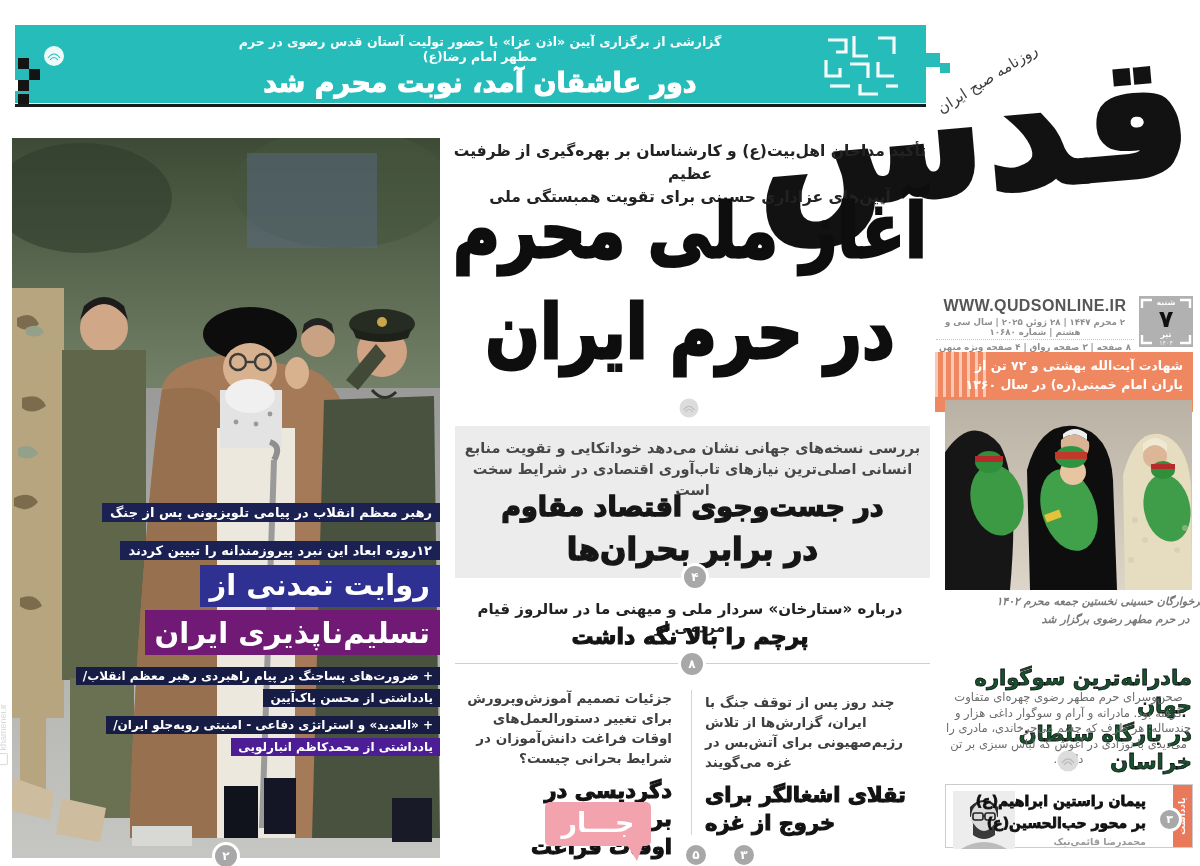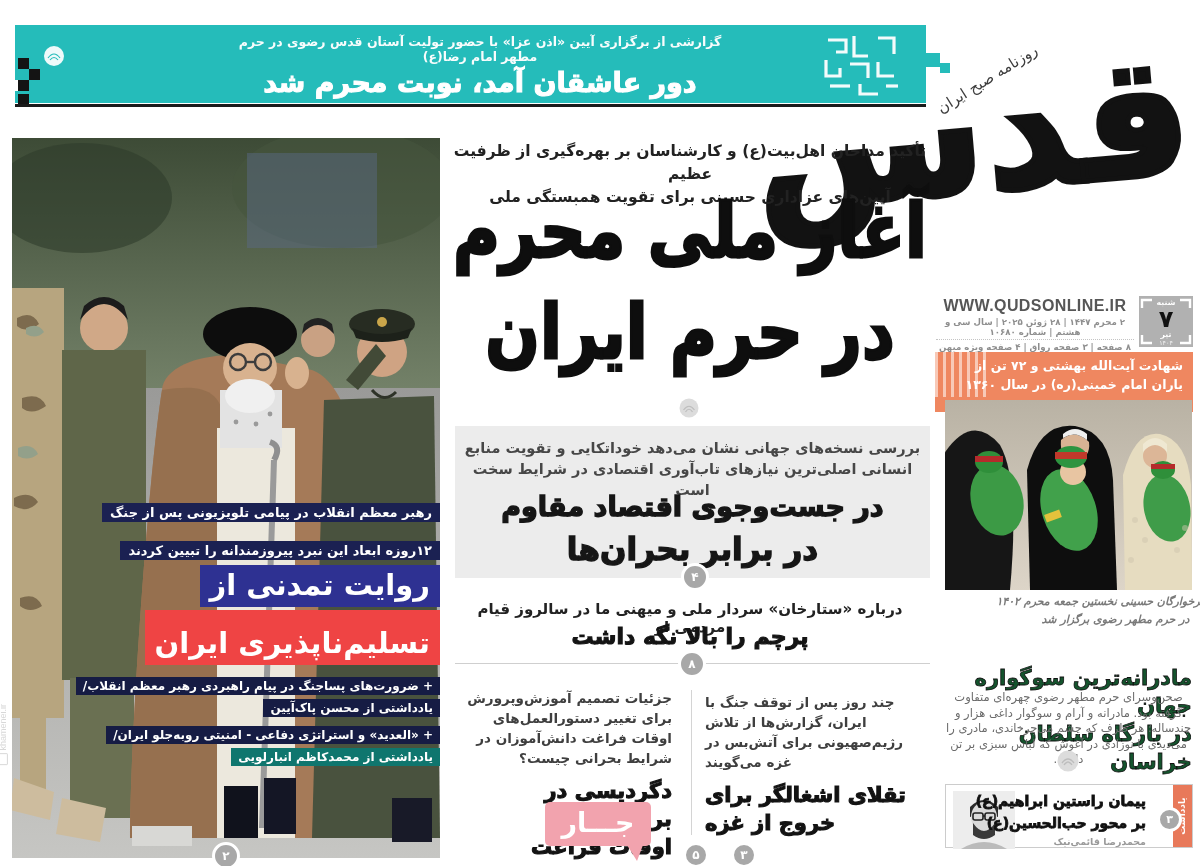--- a/index.html
+++ b/index.html
@@ -245,25 +245,25 @@
       <rect x="252" y="640" width="32" height="56" fill="#141625"></rect>
       <path d="M50 660 l44 10 l-6 34 l-44 -8 Z" fill="#cdbc9e"></path>
       <rect x="380" y="660" width="40" height="44" fill="#181a28"></rect>
       <rect x="120" y="688" width="60" height="20" fill="#d8d8d5"></rect>
     </svg>
 
     <div class="abs" style="right:0;top:364px;width:420px;text-align:right;direction:rtl;">
       <div><span class="strip" style="background:#1b2152;font-size:13px;padding:2px 8px;">رهبر معظم انقلاب در پیامی تلویزیونی پس از جنگ</span></div>
       <div style="margin-top:18px;"><span class="strip" style="background:#1b2152;font-size:13px;padding:2px 8px;">۱۲روزه ابعاد این نبرد پیروزمندانه را تبیین کردند</span></div>
       <div style="margin-top:5px;"><span class="strip" style="background:#2e3192;font-size:29px;padding:3px 10px 5px;">روایت تمدنی از</span></div>
-      <div style="margin-top:3px;"><span class="strip" style="background:#ef4444;font-size:29px;padding:16px 10px 5px;">تسلیم‌ناپذیری ایران</span></div>
+      <div style="margin-top:3px;"><span class="strip" style="background:#701a75;font-size:29px;padding:6px 10px 5px;">تسلیم‌ناپذیری ایران</span></div>
       <div style="margin-top:10px;"><span class="strip" style="background:#161c44;font-size:12px;padding:2px 7px;">+ ضرورت‌های پساجنگ در پیام راهبردی رهبر معظم انقلاب/</span></div>
       <div style="margin-top:2px;"><span class="strip" style="background:#161c44;font-size:12px;padding:2px 7px;">یادداشتی از محسن پاک‌آیین</span></div>
       <div style="margin-top:7px;"><span class="strip" style="background:#161c44;font-size:12px;padding:2px 7px;">+ «العدید» و استراتژی دفاعی - امنیتی روبه‌جلو ایران/</span></div>
-      <div style="margin-top:2px;"><span class="strip" style="background:#0f766e;font-size:12px;padding:2px 7px;">یادداشتی از محمدکاظم انبارلویی</span></div>
+      <div style="margin-top:2px;"><span class="strip" style="background:#4c1d95;font-size:12px;padding:2px 7px;">یادداشتی از محمدکاظم انبارلویی</span></div>
     </div>
 
     <div class="abs latin" style="left:-4px;bottom:90px;transform:rotate(-90deg);transform-origin:left bottom;color:#d8d8d8;font-size:9px;white-space:nowrap;">
       <span style="display:inline-block;width:10px;height:7px;border:1px solid #d8d8d8;border-radius:1px;margin-left:3px;vertical-align:middle;"></span>
       <span>khamenei.ir</span>
     </div>
 
     <div class="pnum" style="left:200px;bottom:-12px;">۲</div>
   </div>
 

